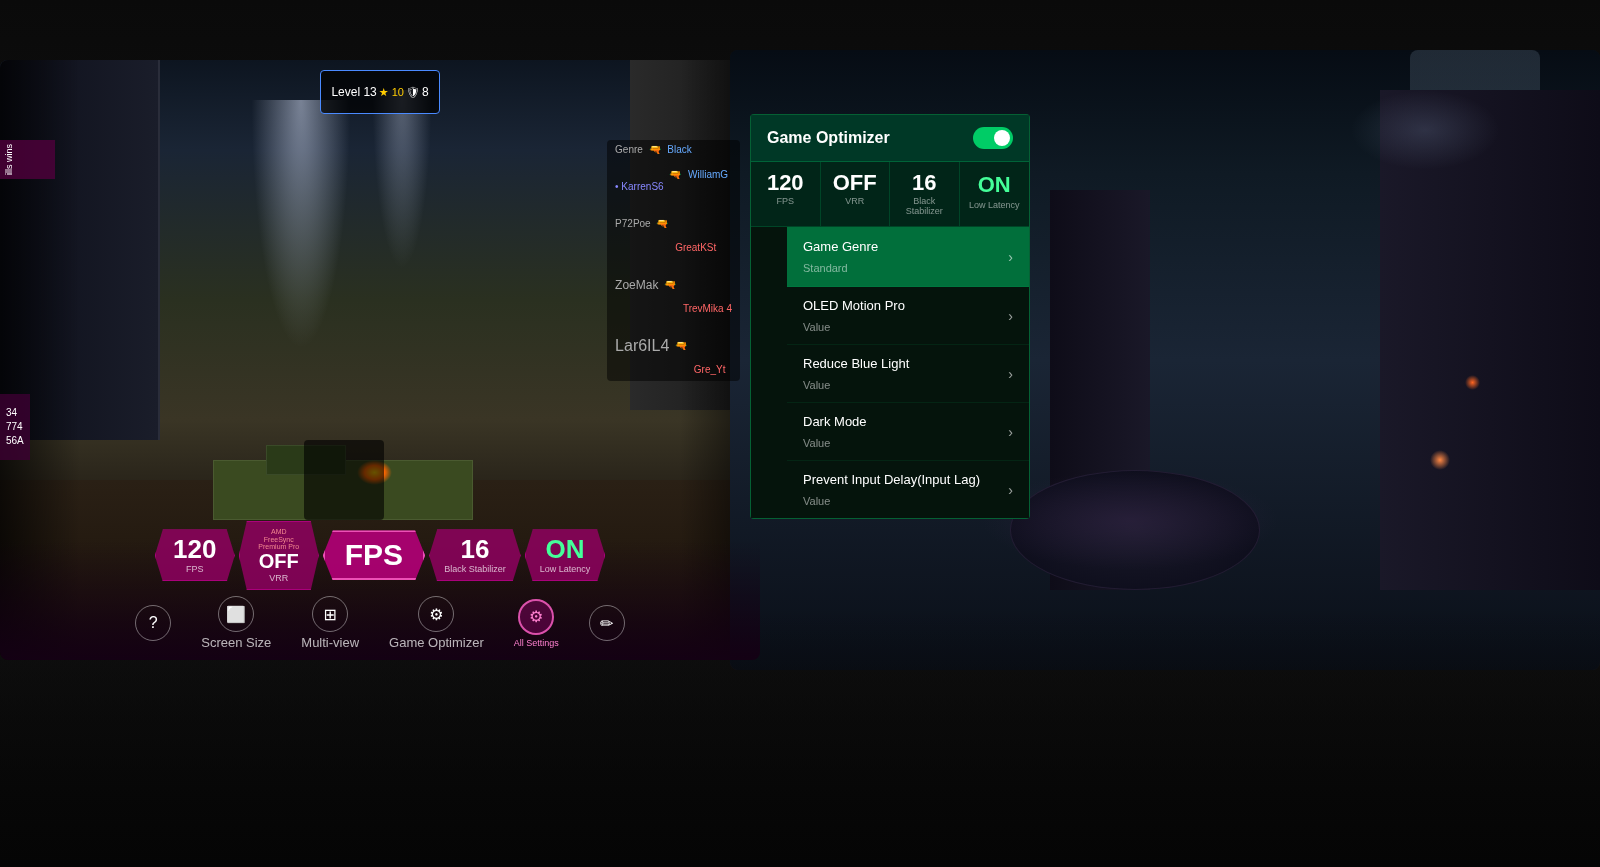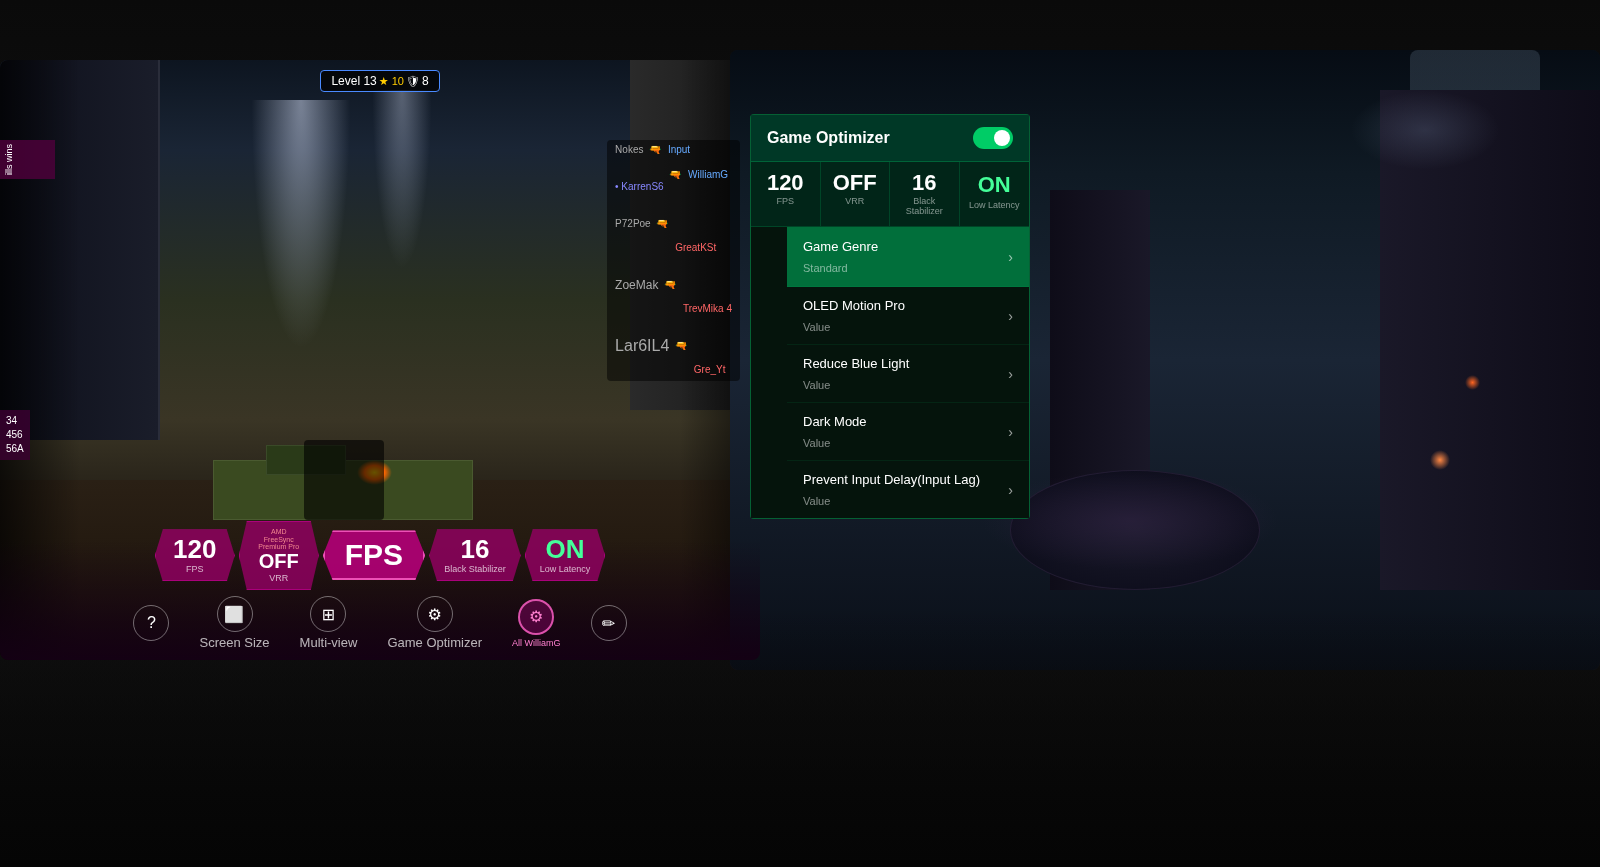--- a/index.html
+++ b/index.html
@@ -47,21 +47,21 @@
       display: flex;
       justify-content: center;
       align-items: center;
       z-index: 10;
     }
 
     .level-badge {
       background: rgba(0,0,0,0.7);
       border: 1px solid #4a8aff;
       border-radius: 4px;
-      padding: 3px 10px;
+      padding: 14px 10px;
       color: #fff;
       font-size: 12px;
       display: flex;
       align-items: center;
       gap: 2px;
     }
 
     .star-icon { color: #ffcc00; font-size: 11px; }
 
     .scoreboard {
@@ -104,21 +104,21 @@
       text-orientation: mixed;
       transform: rotate(180deg);
     }
 
     
     .stats-left {
       position: absolute;
       left: 0;
       bottom: 200px;
       background: rgba(60,0,50,0.8);
-      padding: 4px 6px;
+      padding: 12px 6px;
       z-index: 10;
     }
 
     .stat-item {
       color: #fff;
       font-size: 10px;
       line-height: 1.4;
     }
 
     
@@ -419,23 +419,23 @@
         <div class="level-badge">
           <span>Level 13</span>
           <span class="star-icon">★ 10</span>
           <span style="color:#fff;font-size:11px;">🛡</span>
           <span>8</span>
         </div>
       </div>
 
       <div class="scoreboard">
         <div class="score-row">
-          <span style="color:#aaa;font-size:10px;">Nokes</span>
+          <span style="color:#aaa;font-size:10px;">Genre</span>
           <span style="font-size:10px;color:#888;">🔫</span>
-          <span class="score-name-blue">Input</span>
+          <span class="score-name-blue">Black</span>
         </div>
         <div class="score-row">
           <span style="color:#88f;font-size:10px;margin-top:24px;">• KarrenS6</span>
           <span style="font-size:10px;color:#888;">🔫</span>
           <span class="score-name-blue">WilliamG</span>
         </div>
         <div class="score-row">
           <span style="color:#aaa;font-size:10px;">P72Poe</span>
           <span style="font-size:10px;color:#888;">🔫</span>
           <span class="score-name-red">GreatKSt</span>
@@ -451,21 +451,21 @@
           <span class="score-name-red">Gre_Yt</span>
         </div>
       </div>
 
       <div class="kills-sidebar">
         <div class="kills-text">ills wins</div>
       </div>
 
       <div class="stats-left">
         <div class="stat-item">34</div>
-        <div class="stat-item">456</div>
+        <div class="stat-item">774</div>
         <div class="stat-item">56A</div>
       </div>
 
       <div class="bottom-hud">
 
         <div class="stats-row">
           <div class="stat-box">
             <div class="stat-number">120</div>
             <div class="stat-label">FPS</div>
           </div>
@@ -498,21 +498,21 @@
           <div class="bottom-icon-item">
             <div class="icon-circle">⊞</div>
             <div class="icon-label">Multi-view</div>
           </div>
           <div class="bottom-icon-item">
             <div class="icon-circle" style="color:#fff;">⚙</div>
             <div class="icon-label">Game Optimizer</div>
           </div>
           <div class="bottom-icon-item">
             <div class="icon-circle-active">⚙</div>
-            <div class="icon-label-active">All WilliamG</div>
+            <div class="icon-label-active">All Settings</div>
           </div>
           <div class="bottom-icon-item">
             <div class="icon-circle">✏</div>
           </div>
         </div>
       </div>
     </div>
   </div>
 
   <div class="right-screen">

